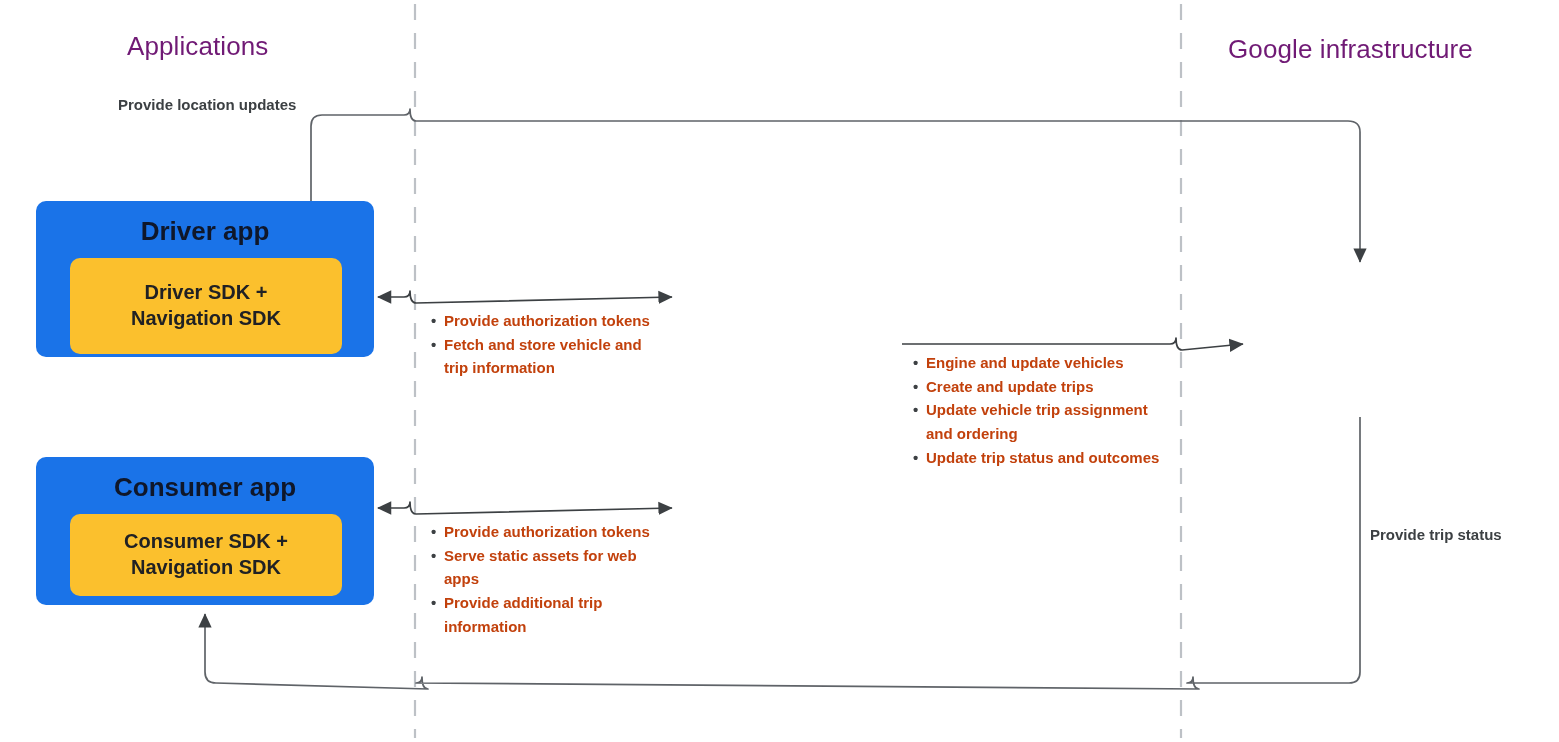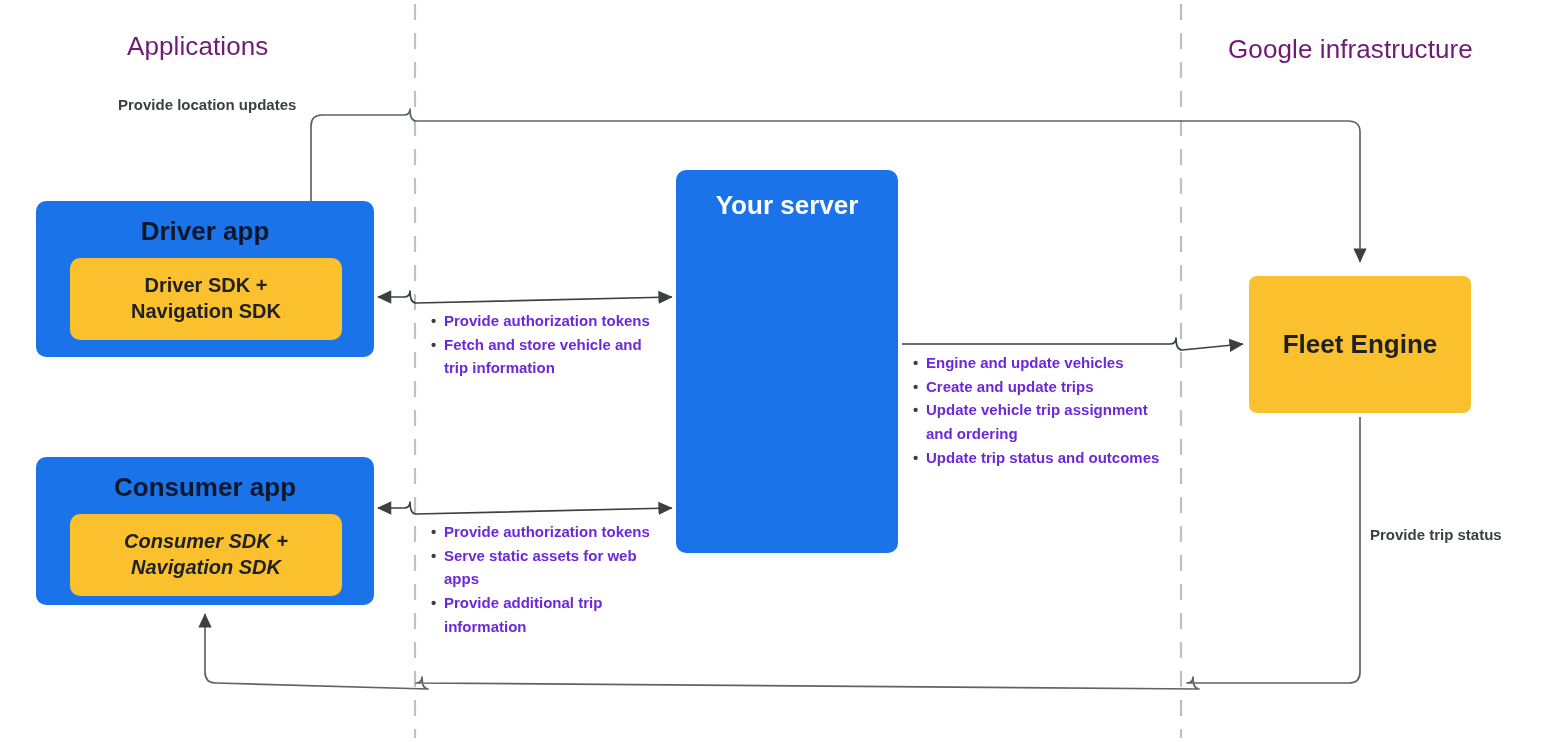--- a/index.html
+++ b/index.html
@@ -67,25 +67,25 @@
   .sdk-box .sdk-label {
     color: #202124;
     font-size: 20px;
     font-weight: bold;
     text-align: center;
     line-height: 1.28;
   }
 
   #driver-app   { left: 36px;  top: 201px; width: 338px; height: 156px; }
   #driver-app .app-title { top: 15px; }
-  #driver-sdk   { left: 34px;  top: 57px;  width: 272px; height: 82px; }
+  #driver-sdk   { left: 34px;  top: 57px;  width: 272px; height: 96px; }
 
   #consumer-app { left: 36px;  top: 457px; width: 338px; height: 148px; }
   #consumer-app .app-title { top: 15px; }
-  #consumer-sdk { left: 34px;  top: 57px;  width: 272px; height: 82px; font-style: italic; }
+  #consumer-sdk { left: 34px;  top: 57px;  width: 272px; height: 82px; }
 
   #your-server {
     left: 676px; top: 170px; width: 222px; height: 383px;
     background: #1a73e8;
     border-radius: 10px;
   }
   #your-server .server-title {
     position: absolute;
     left: 0; right: 0; top: 20px;
     text-align: center;
@@ -124,21 +124,21 @@
     position: absolute;
     list-style: none;
     margin: 0;
     padding: 0;
   }
   .bullet-list li {
     position: relative;
     padding-left: 13px;
     font-size: 15px;
     font-weight: bold;
-    color: #6d28d9;
+    color: #c2410c;
     line-height: 1.58;
   }
   .bullet-list li::before {
     content: "\2022";
     position: absolute;
     left: 0;
     top: 0;
     color: #3c4043;
   }
   #bullets-driver   { left: 431px;  top: 309px; width: 225px; }
@@ -205,27 +205,21 @@
   <div class="box app-box" id="consumer-app">
     <div class="app-title">Consumer app</div>
     <div class="sdk-box" id="consumer-sdk">
       <div class="sdk-label">
         <span>Consumer SDK +</span><br>
         <span>Navigation SDK</span>
       </div>
     </div>
   </div>
 
-  <div class="box" id="your-server">
-    <div class="server-title">Your server</div>
-  </div>
-
-  <div class="box" id="fleet-engine">
-    <div class="fe-label">Fleet Engine</div>
-  </div>
+
 
   <div class="edge-label" id="label-provide-location">Provide location updates</div>
   <div class="edge-label" id="label-provide-trip">Provide trip status</div>
 
   <ul class="bullet-list" id="bullets-driver">
       <li>Provide authorization tokens</li>
       <li>Fetch and store vehicle and trip information</li>
     </ul>
 
   <ul class="bullet-list" id="bullets-consumer">

